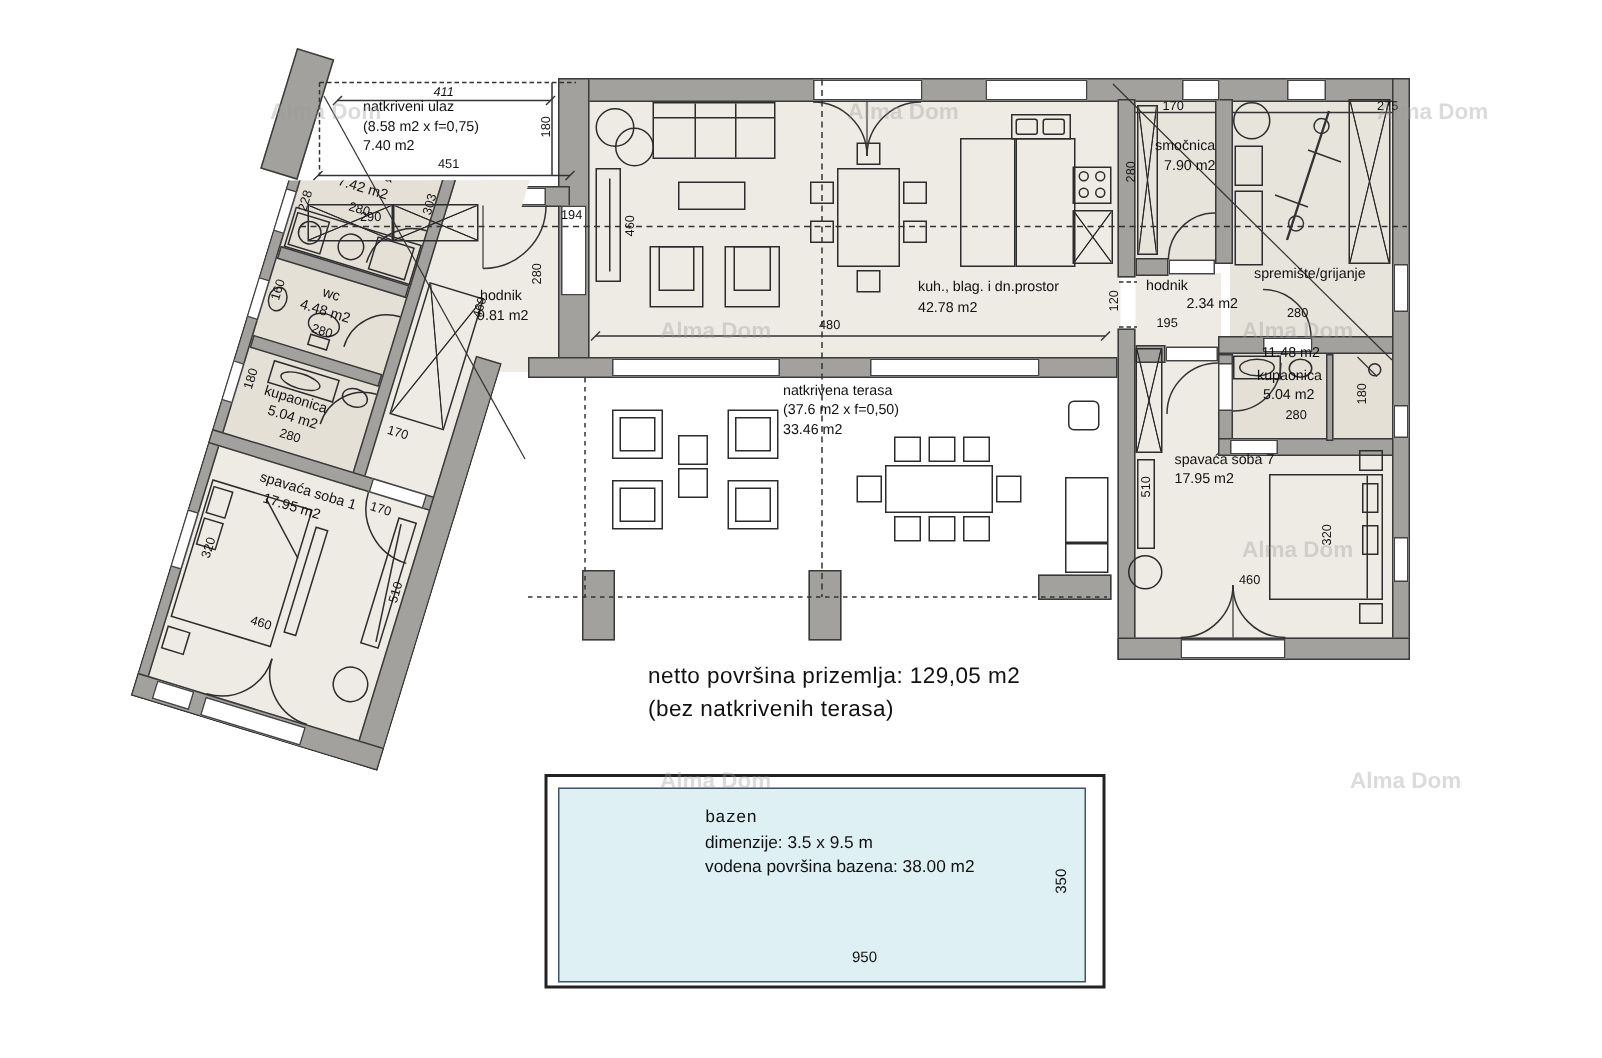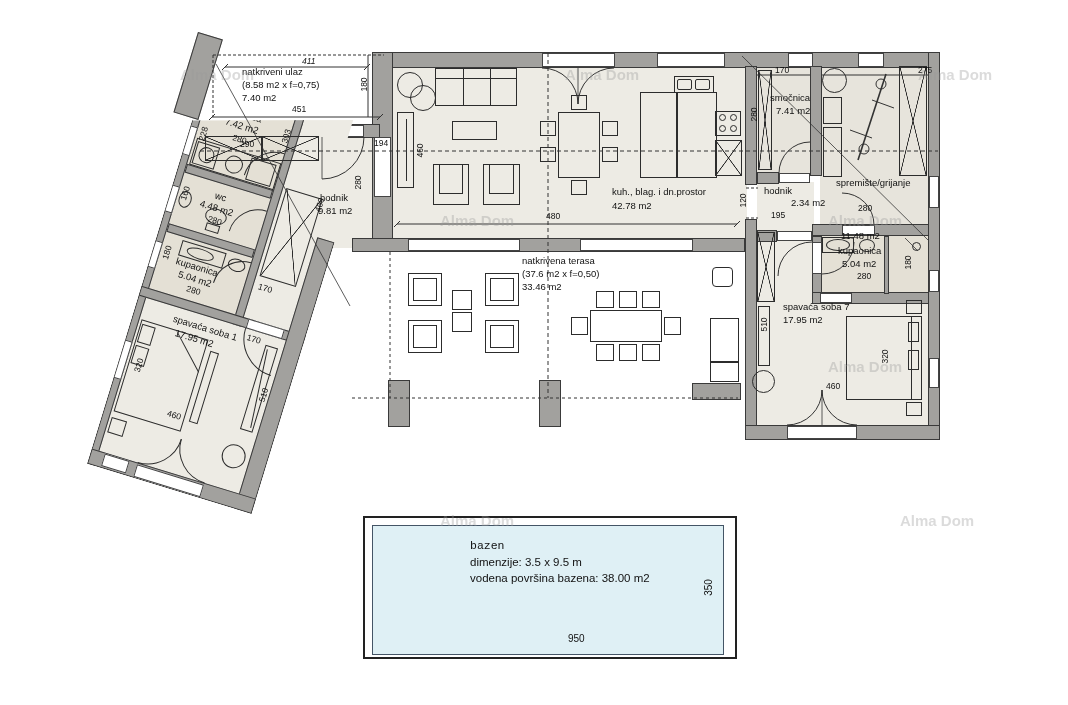--- a/index.html
+++ b/index.html
@@ -301,50 +301,52 @@
   <div class="a lbl" style="left:242px;top:79px;">(8.58 m2 x f=0,75)</div>
   <div class="a lbl" style="left:242px;top:92px;">7.40 m2</div>
   <div class="a lbl" style="left:320px;top:192px;">hodnik</div>
   <div class="a lbl" style="left:318px;top:205px;">9.81 m2</div>
   <div class="a lbl" style="left:612px;top:186px;">kuh., blag. i dn.prostor</div>
   <div class="a lbl" style="left:612px;top:200px;">42.78 m2</div>
   <div class="a lbl" style="left:522px;top:255px;">natkrivena terasa</div>
   <div class="a lbl" style="left:522px;top:268px;">(37.6 m2 x f=0,50)</div>
   <div class="a lbl" style="left:522px;top:281px;">33.46 m2</div>
   <div class="a lbl" style="left:770px;top:92px;">smočnica</div>
-  <div class="a lbl" style="left:776px;top:105px;">7.41 m2</div>
+  <div class="a lbl" style="left:776px;top:105px;">7.90 m2</div>
   <div class="a lbl" style="left:764px;top:185px;">hodnik</div>
   <div class="a lbl" style="left:791px;top:197px;">2.34 m2</div>
   <div class="a dim" style="left:771px;top:211px;">195</div>
   <div class="a lbl" style="left:836px;top:177px;">spremište/grijanje</div>
   <div class="a lbl" style="left:841px;top:190px;margin-top:40px;">11.48 m2</div>
   <div class="a dim" style="left:858px;top:204px;">280</div>
   <div class="a lbl" style="left:838px;top:245px;">kupaonica</div>
   <div class="a lbl" style="left:842px;top:258px;">5.04 m2</div>
   <div class="a dim" style="left:857px;top:272px;">280</div>
   <div class="a lbl" style="left:783px;top:301px;">spavaća soba 7</div>
   <div class="a lbl" style="left:783px;top:314px;">17.95 m2</div>
 
-  <div class="a dim" style="left:302px;top:57px;font-style:italic;">411</div>
+  <div class="a dim" style="left:289px;top:57px;font-style:italic;">411</div>
   <div class="a dim" style="left:292px;top:105px;">451</div>
   <div class="a dim vdim" style="left:357px;top:80px;">180</div>
   <div class="a dim" style="left:334px;top:139px;margin-left:40px;">194</div>
   <div class="a dim" style="left:240px;top:140px;">290</div>
   <div class="a dim" style="left:546px;top:212px;">480</div>
   <div class="a dim vdim" style="left:413px;top:146px;">460</div>
   <div class="a dim vdim" style="left:351px;top:178px;">280</div>
   <div class="a dim vdim" style="left:736px;top:196px;">120</div>
   <div class="a dim" style="left:775px;top:66px;">170</div>
   <div class="a dim" style="left:890px;top:66px;margin-left:28px;">275</div>
   <div class="a dim vdim" style="left:747px;top:110px;">280</div>
   <div class="a dim vdim" style="left:901px;top:258px;">180</div>
   <div class="a dim vdim" style="left:757px;top:320px;">510</div>
   <div class="a dim vdim" style="left:878px;top:352px;">320</div>
   <div class="a dim" style="left:826px;top:382px;">460</div>
 
+  <div class="a big" style="left:432px;top:440px;">netto površina prizemlja: 129,05 m2</div>
+  <div class="a big" style="left:432px;top:462px;">(bez natkrivenih terasa)</div>
 
   <div class="a wm" style="left:180px;top:66px;">Alma Dom</div>
   <div class="a wm" style="left:565px;top:66px;">Alma Dom</div>
   <div class="a wm" style="left:918px;top:66px;">Alma Dom</div>
   <div class="a wm" style="left:440px;top:212px;">Alma Dom</div>
   <div class="a wm" style="left:828px;top:212px;">Alma Dom</div>
   <div class="a wm" style="left:828px;top:358px;">Alma Dom</div>
   <div class="a wm" style="left:440px;top:512px;">Alma Dom</div>
   <div class="a wm" style="left:900px;top:512px;">Alma Dom</div>
 

